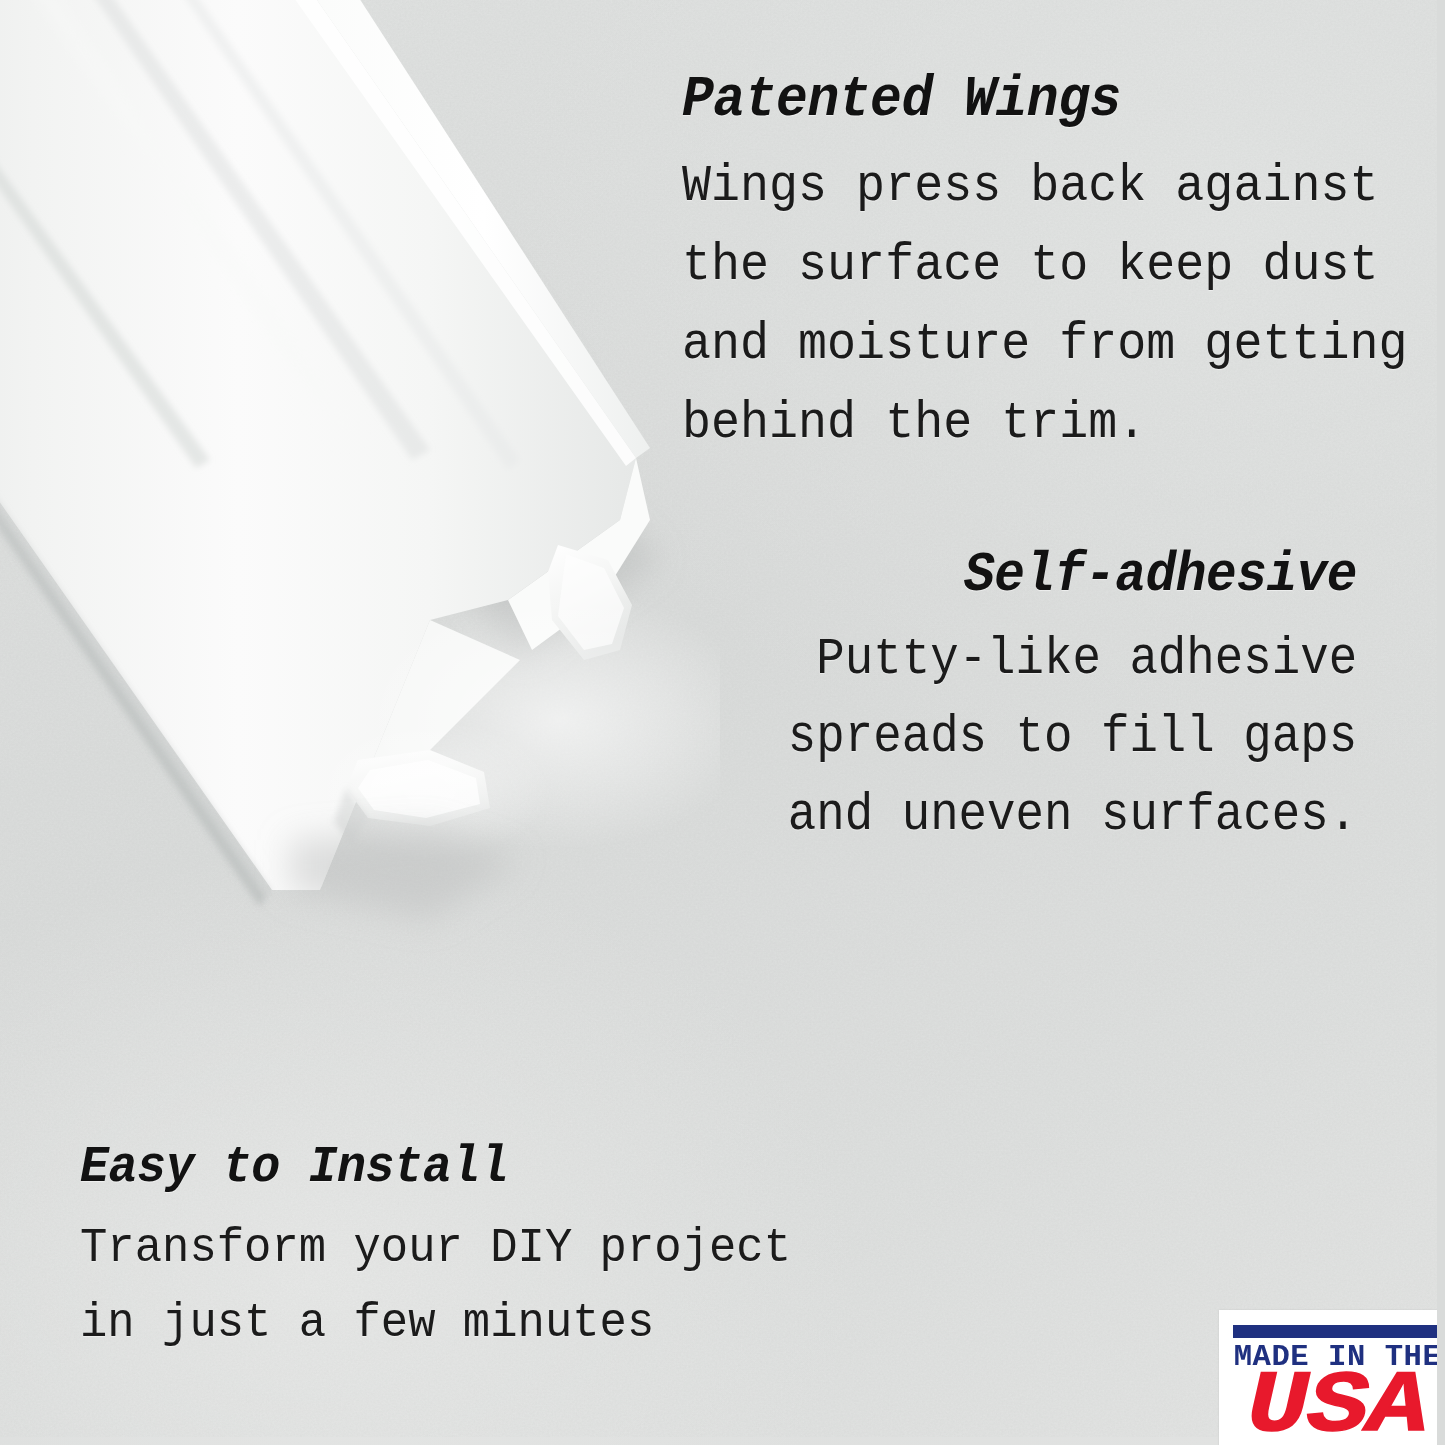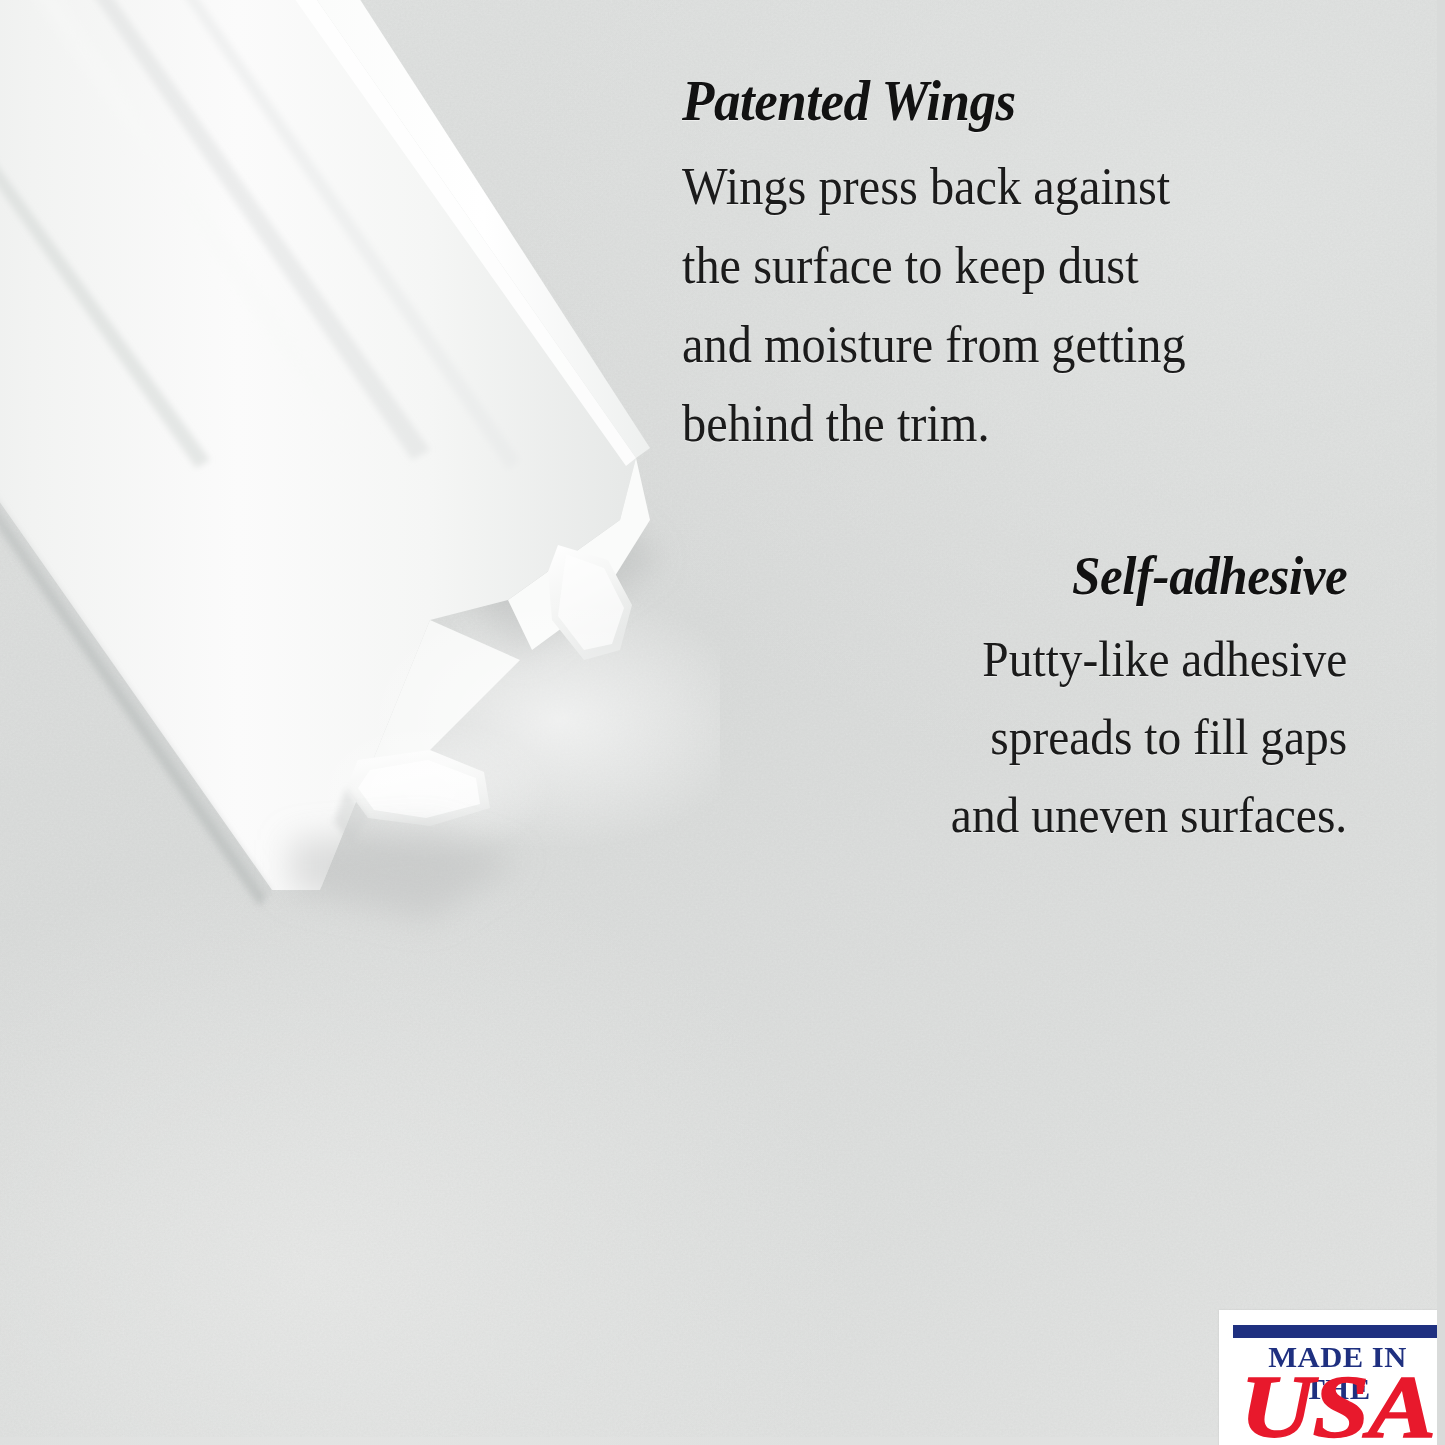--- a/index.html
+++ b/index.html
@@ -9,21 +9,21 @@
   }
   #canvas {
     position: relative;
     width: 1437px;
     height: 1445px;
     overflow: hidden;
     background:
       radial-gradient(ellipse 900px 700px at 22% 88%, #e6e7e6 0%, rgba(230,231,230,0) 60%),
       radial-gradient(ellipse 1100px 900px at 85% 15%, #e1e3e2 0%, rgba(225,227,226,0) 65%),
       linear-gradient(155deg, #dfe1e0 0%, #d8dad9 45%, #dcdedd 75%, #e2e3e2 100%);
-    font-family: Liberation Serif, serif;
+    font-family: Liberation Mono, monospace;
     -webkit-font-smoothing: antialiased;
   }
   
   #wall-texture {
     position: absolute;
     inset: 0;
     pointer-events: none;
     opacity: .55;
     mix-blend-mode: multiply;
   }
@@ -69,21 +69,21 @@
   }
   .block.right .heading,
   .block.right .body-line { transform-origin: right center; }
   .block.right { text-align: right; }
 
   #block-wings        { left: 682px; top: 72px;   }
   #block-wings .heading   { font-size: 57px; }
   #block-wings .body-line { font-size: 52px; margin-top: 27px; }
   #block-wings .body-line.first { margin-top: 32px; }
 
-  #block-adhesive     { right: 90px; top: 548px;  }
+  #block-adhesive     { right: 80px; top: 548px;  }
   #block-adhesive .heading   { font-size: 55px; }
   #block-adhesive .body-line { font-size: 51px; margin-top: 27px; }
   #block-adhesive .body-line.first { margin-top: 31px; }
 
   #block-wedge        { right: 62px; top: 930px;  }
   #block-wedge .heading   { font-size: 55px; }
   #block-wedge .body-line { font-size: 51px; margin-top: 27px; }
   #block-wedge .body-line.first { margin-top: 31px; }
 
   #block-install      { left: 80px; top: 1142px;  }
@@ -258,20 +258,25 @@
   </div>
 
   <div class="block right" id="block-adhesive">
     <div class="heading">Self-adhesive</div>
     <div class="body-line first">Putty-like adhesive</div>
     <div class="body-line">spreads to fill gaps</div>
     <div class="body-line">and uneven surfaces.</div>
   </div>
 
 
+  <div class="block" id="block-install">
+    <div class="heading">Easy to Install</div>
+    <div class="body-line first">Transform your DIY project</div>
+    <div class="body-line">in just a few minutes</div>
+  </div>
 
   <div id="usa-badge">
     <div class="bar top"></div>
     <div id="usa-made">MADE IN THE</div>
     <div id="usa-word">USA</div>
     <div class="bar bottom"></div>
   </div>
 
 </div>
 

